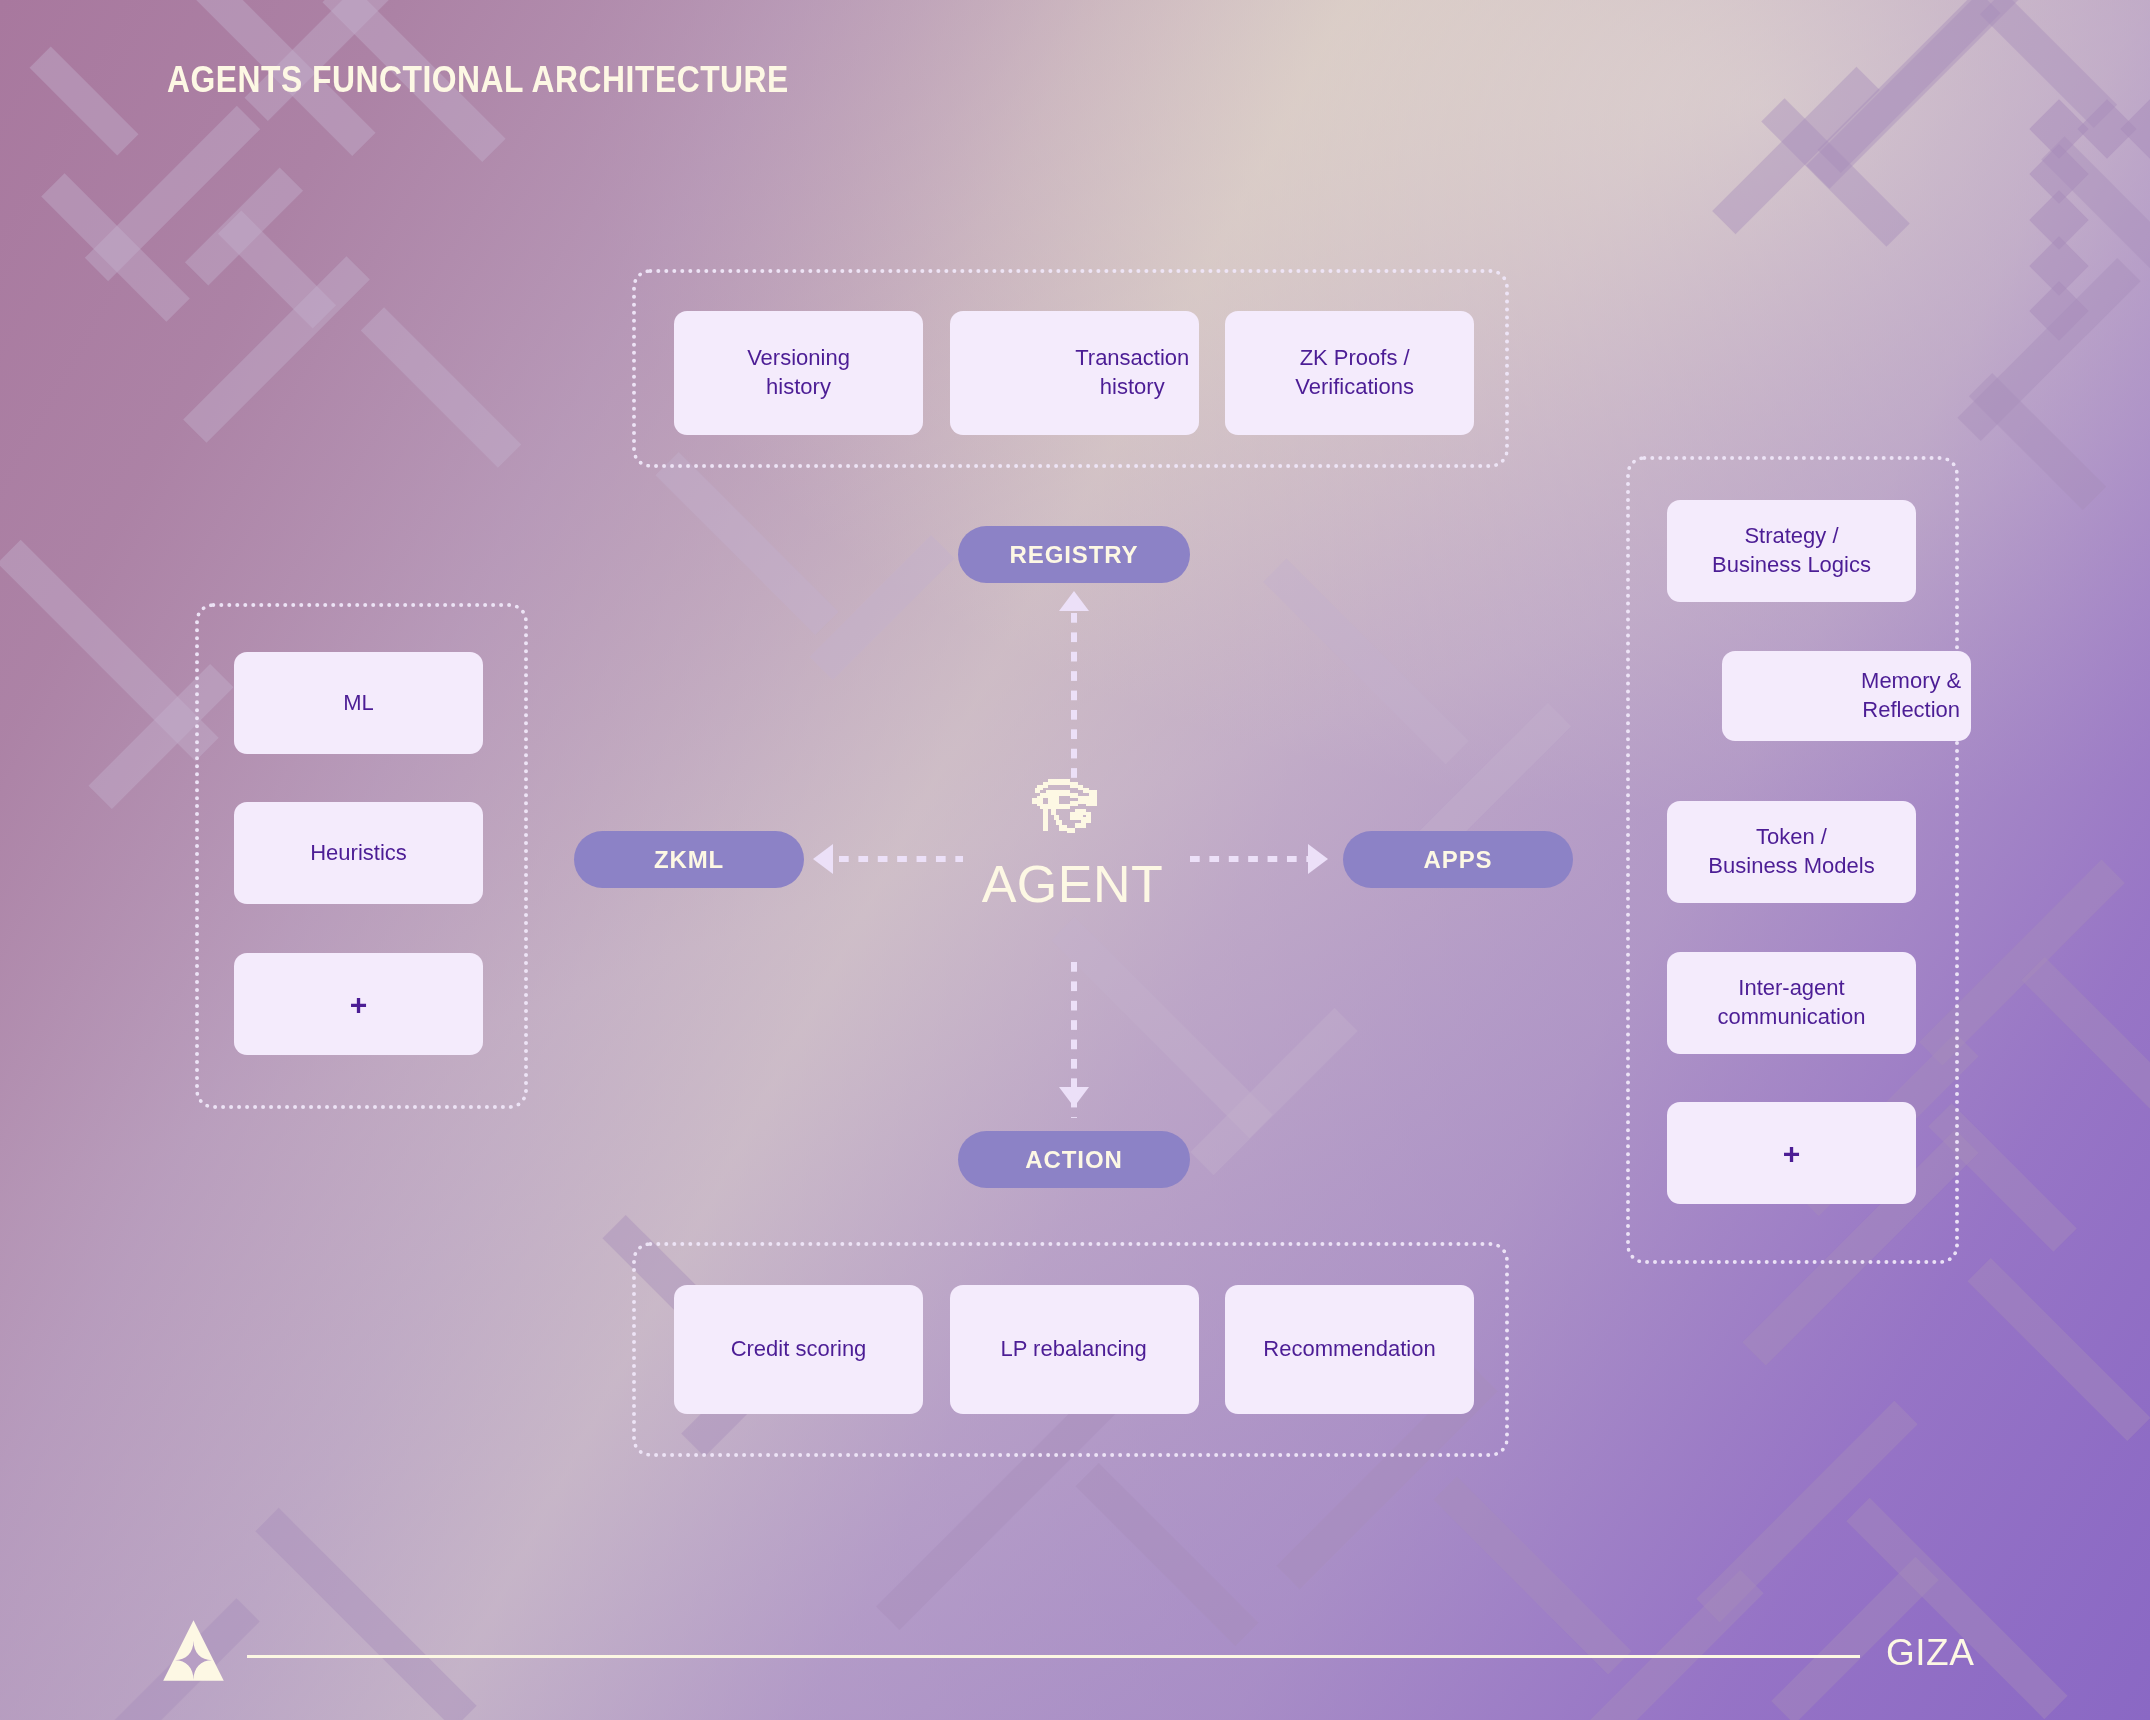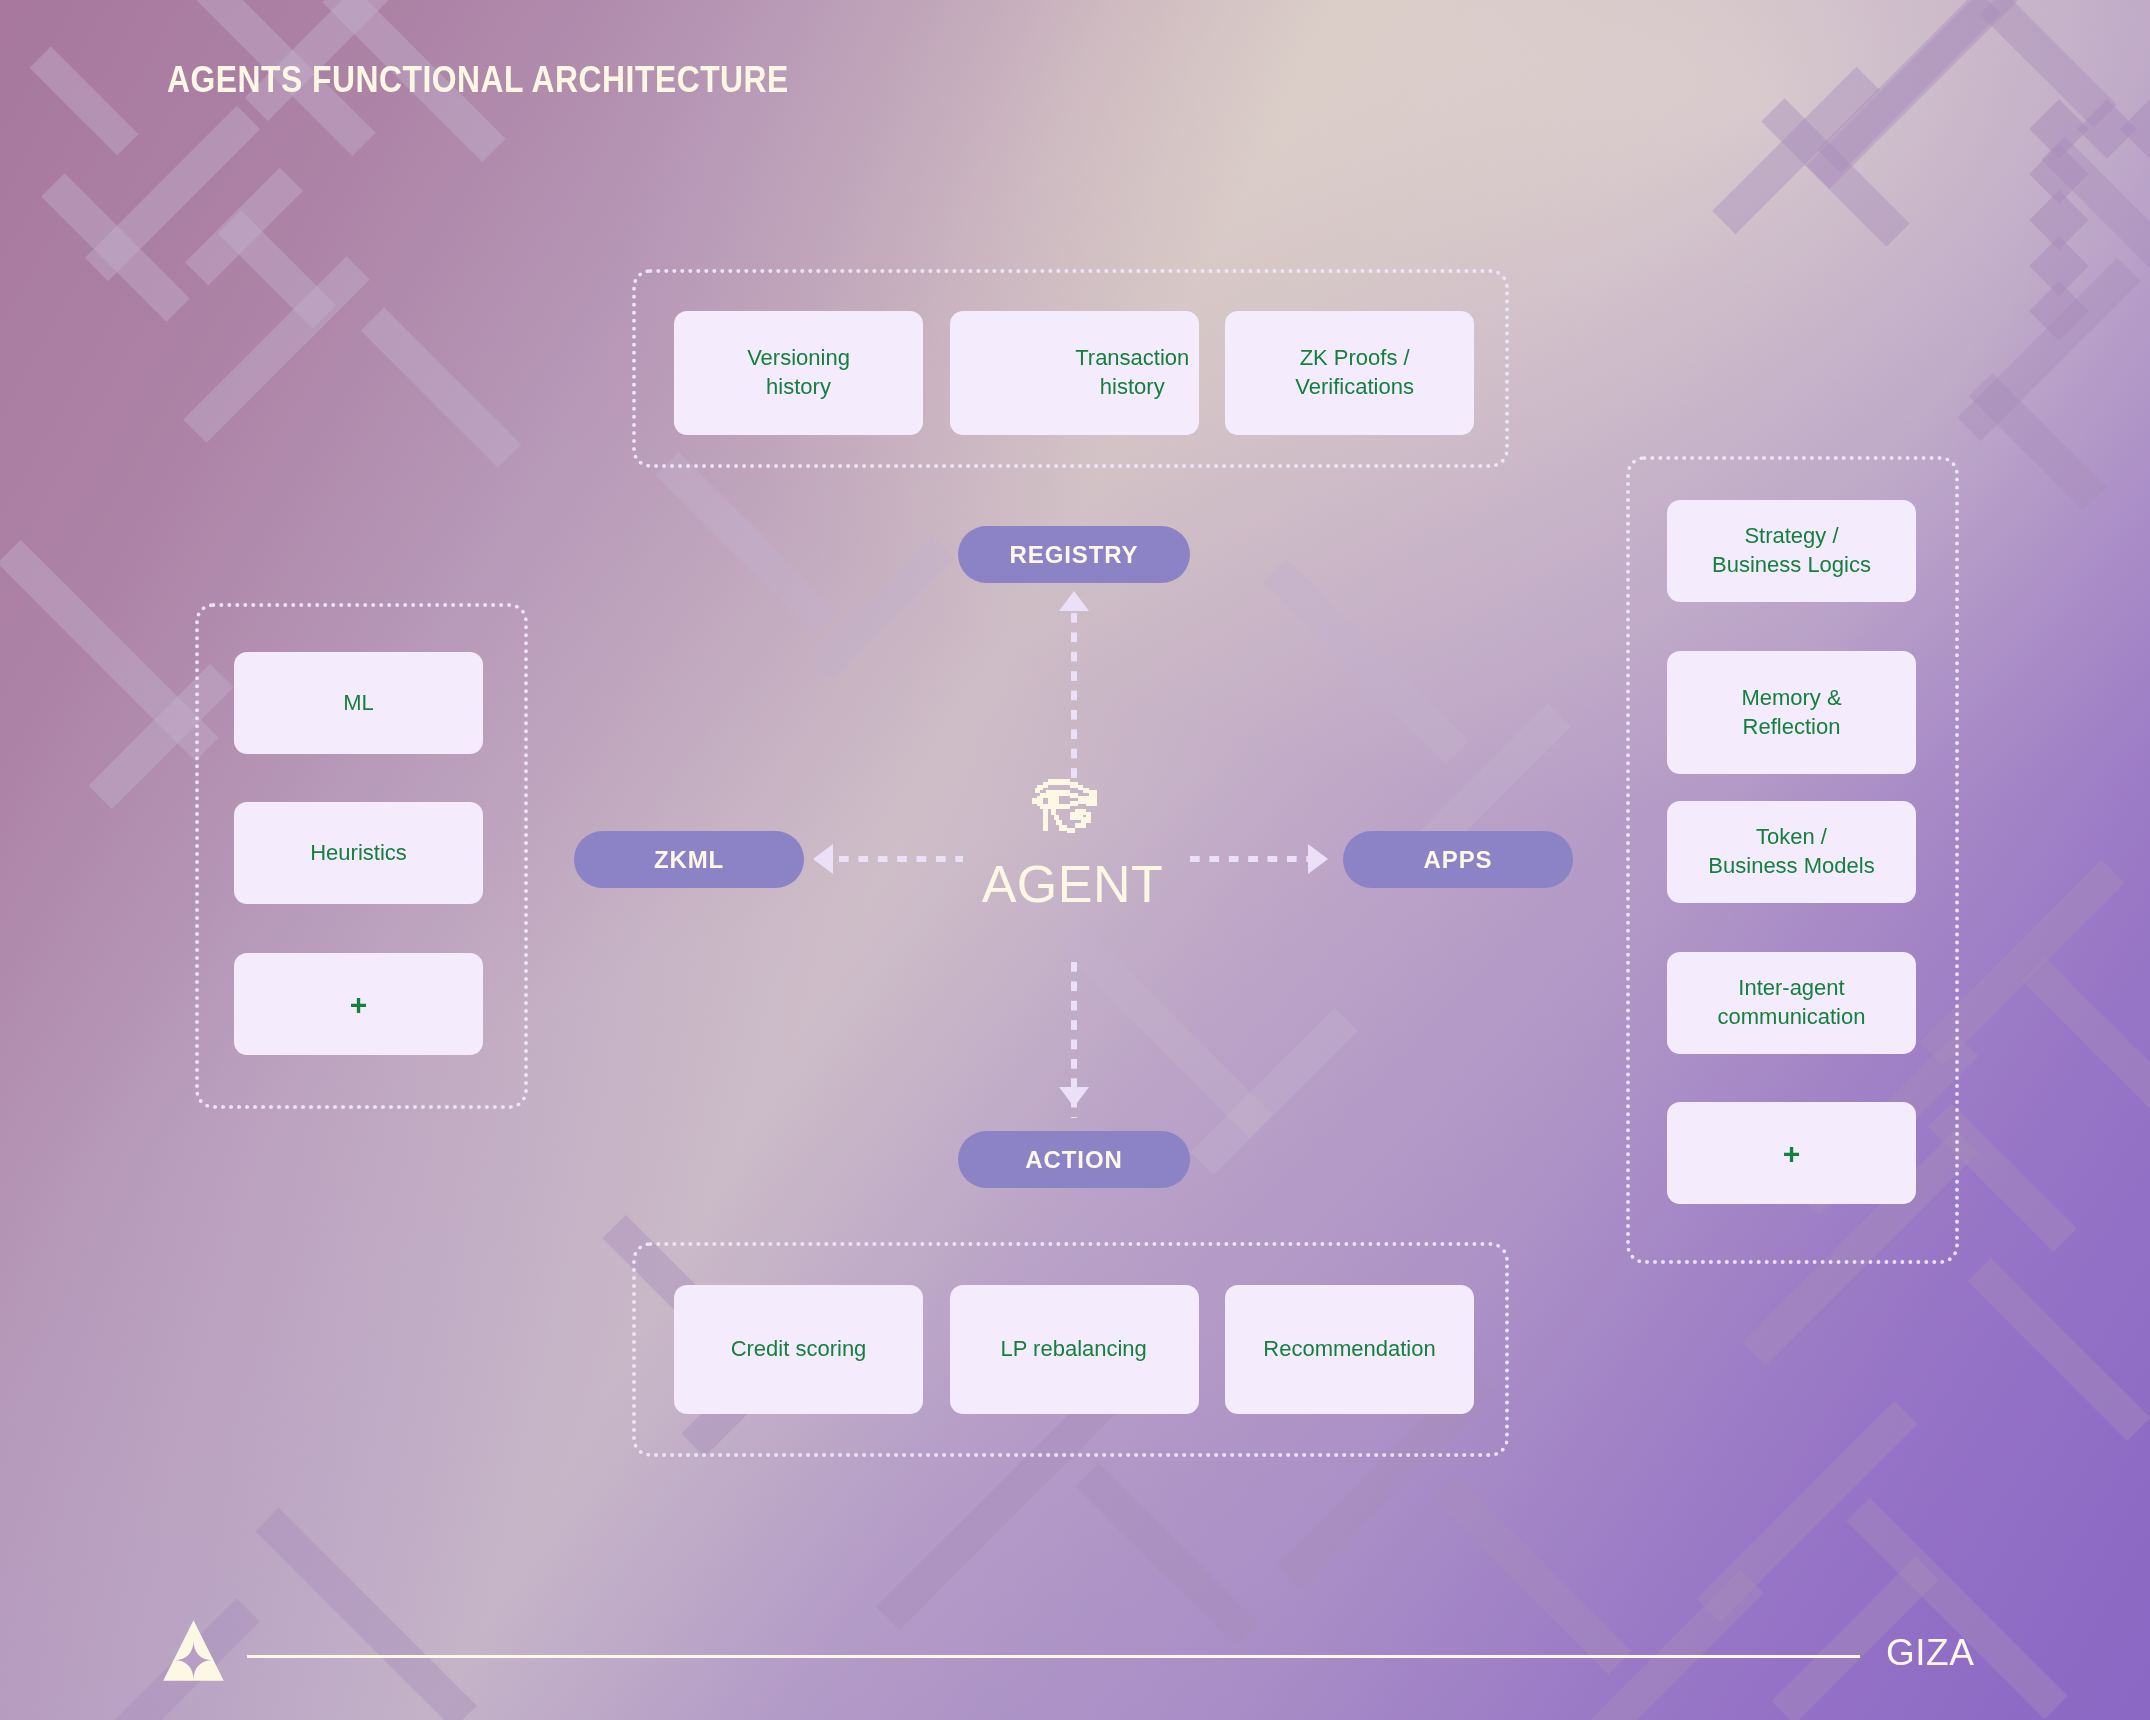--- a/index.html
+++ b/index.html
@@ -78,21 +78,21 @@
 
   
   .card {
     position: absolute;
     background: #f4ebfc;
     border-radius: 13px;
     display: flex;
     align-items: center;
     justify-content: center;
     text-align: center;
-    color: #15803d;
+    color: #4c1d95;
     font-size: 22px;
     line-height: 1.30;
     padding: 0 9.7px;
     box-sizing: border-box;
     white-space: pre-line;
   }
   .card.plus {
     font-size: 30px;
     font-weight: 700;
   }
@@ -271,21 +271,21 @@
 
   <div class="conn-h" style="left:839px; top:856px; width:124px;"></div>
   <div class="head left" style="left:813px; top:844px;"></div>
 
   <div class="group" style="left:1626px; top:456px; width:333px; height:808px;"></div>
 
   <div class="card" style="left:1667px; top:500px; width:249px; height:102px;">
     <span>Strategy /
 Business Logics</span>
   </div>
-  <div class="card" style="left:1667px; top:651px; width:249px; height:123px;">
+  <div class="card" style="left:1722px; top:651px; width:249px; height:90px;justify-content:flex-end;">
     <span>Memory &amp;
 Reflection</span>
   </div>
   <div class="card" style="left:1667px; top:801px; width:249px; height:102px;">
     <span>Token /
 Business Models</span>
   </div>
   <div class="card" style="left:1667px; top:952px; width:249px; height:102px;">
     <span>Inter-agent
 communication</span>

